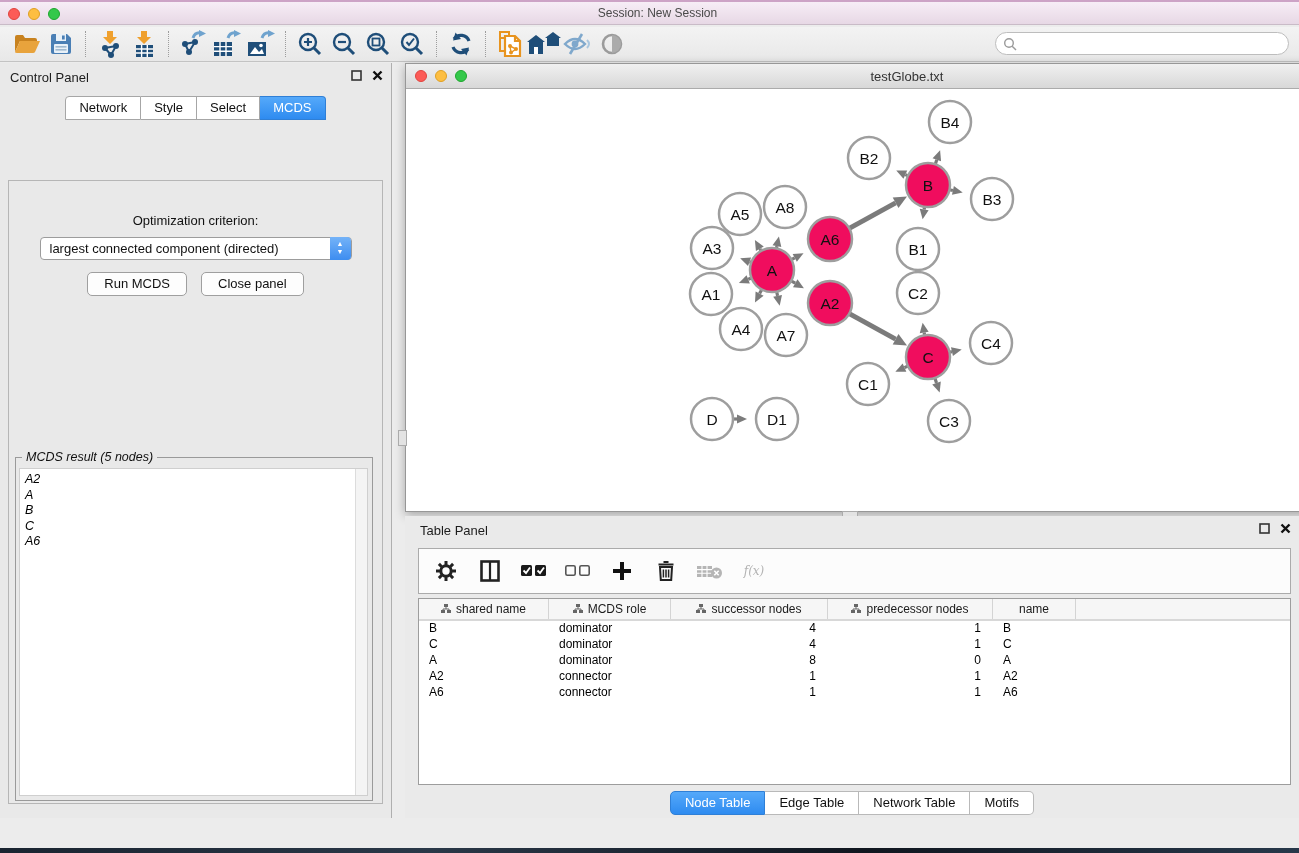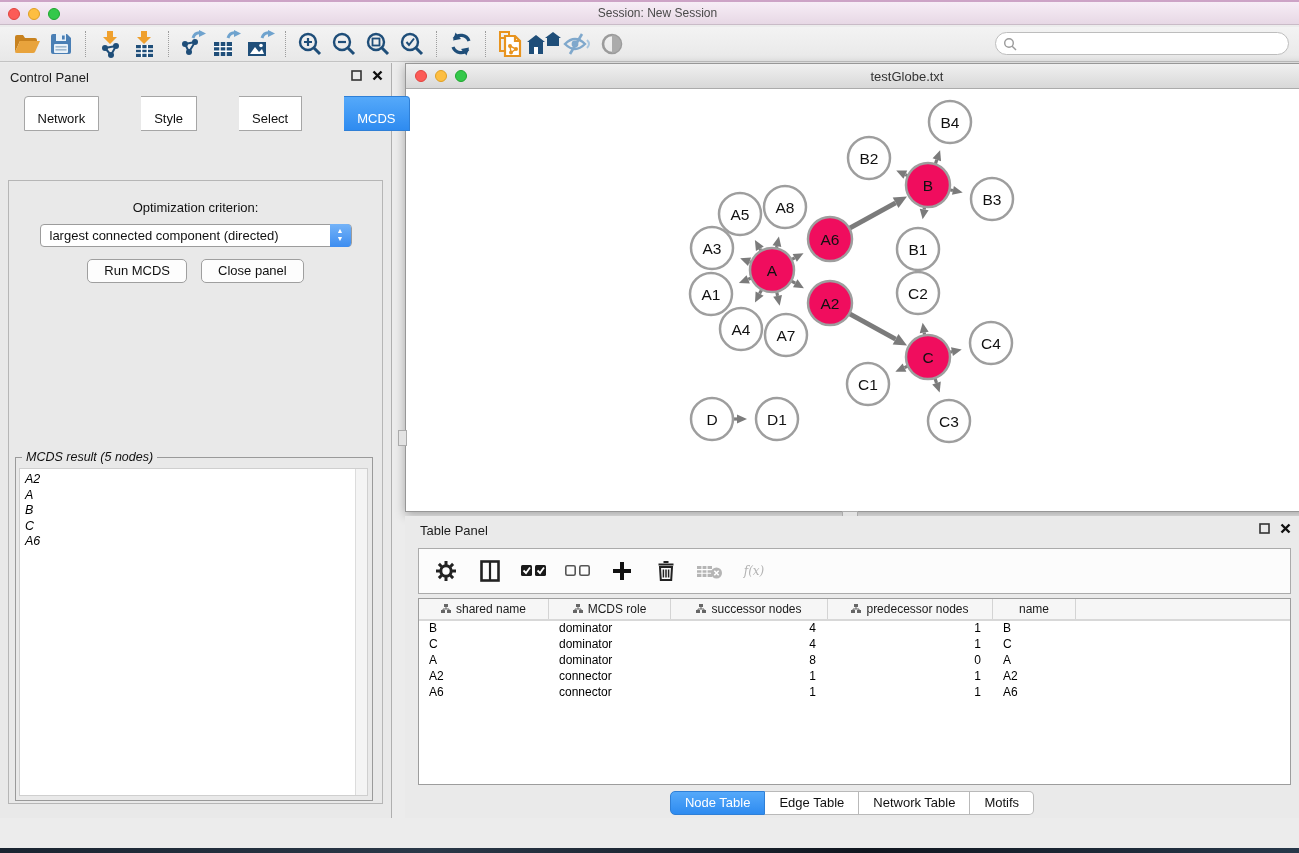--- a/index.html
+++ b/index.html
@@ -32,27 +32,27 @@
   .searchbox input { border:none; outline:none; flex:1; font-size:12px; background:transparent; height:18px; }
 
   
   .control-panel { position:absolute; left:0; top:63px; width:392px; height:755px;
                    background:#E9E9E9; border-right:1px solid #AFAFAF; }
   .panel-head { position:relative; height:26px; }
   .panel-head .ph-title { position:absolute; left:10px; top:7px; font-size:13px; color:#1d1d1d; }
   .panel-head .ph-icons { position:absolute; right:8px; top:7px; display:flex; gap:10px; align-items:center; }
   .cp-tabs { display:flex; justify-content:center; margin-top:7px; position:relative; z-index:2; }
   .cp-tab { background:#FFFFFF; border:1px solid #A6A6A6; border-left-width:0;
-            font-size:13px; color:#111; padding:14px 13px 4px; cursor:default;margin-left:42px; }
+            font-size:13px; color:#111; padding:3px 13px 4px; cursor:default; }
   .cp-tab:first-child { border-left-width:1px; border-top-left-radius:4px; }
   .cp-tab:last-child { border-top-right-radius:4px; }
   .cp-tab.active { background:linear-gradient(#55A9FA,#2E8BF0); color:#fff; border-color:#2F7FD6; }
   .cp-content { position:absolute; left:8px; right:8px; top:117px; bottom:14px;
                 border:1px solid #B6B6B6; background:#E9E9E9; }
-  .opt-label { text-align:center; margin-top:19px; font-size:13px; color:#111; }
+  .opt-label { text-align:center; margin-top:32px; font-size:13px; color:#111; }
   .dropdown { position:relative; width:312px; height:23px; margin:9px auto 0;
               background:#fff; border:1px solid #9C9C9C; border-radius:4px; }
   .dropdown .dd-text { position:absolute; left:9px; top:3px; font-size:13px; color:#111; }
   .dd-stepper { position:absolute; right:0; top:-1px; width:21px; height:23px;
                 background:linear-gradient(#74B3F8,#3D8DF0); border-radius:0 4px 4px 0;
                 color:#fff; font-size:7px; line-height:8px; text-align:center; padding-top:3px; }
   .btn-row { display:flex; justify-content:center; gap:14px; margin-top:12px; }
   .aqua-btn { background:#FDFDFD; border:1px solid #9F9F9F; border-radius:5px;
               font-size:13px; color:#111; padding:3px 16px 4px; }
   .result-group { position:absolute; left:6px; right:9px; bottom:2px; height:344px;

